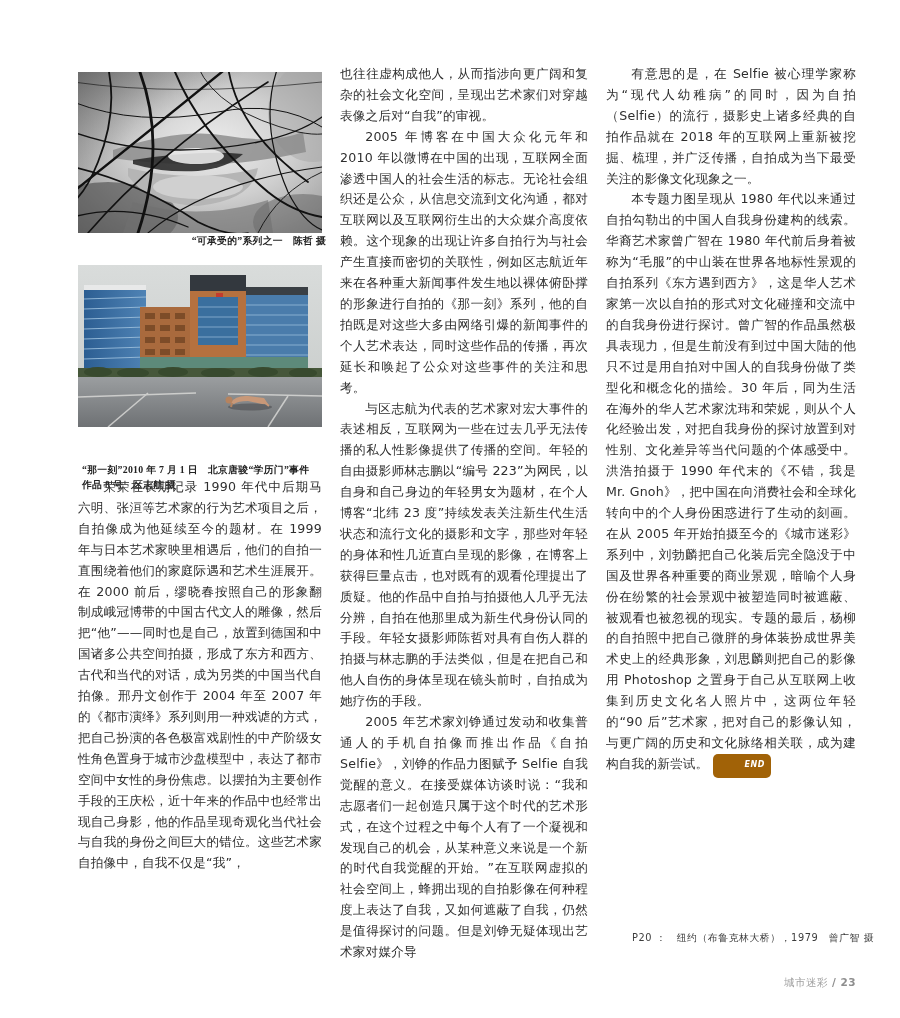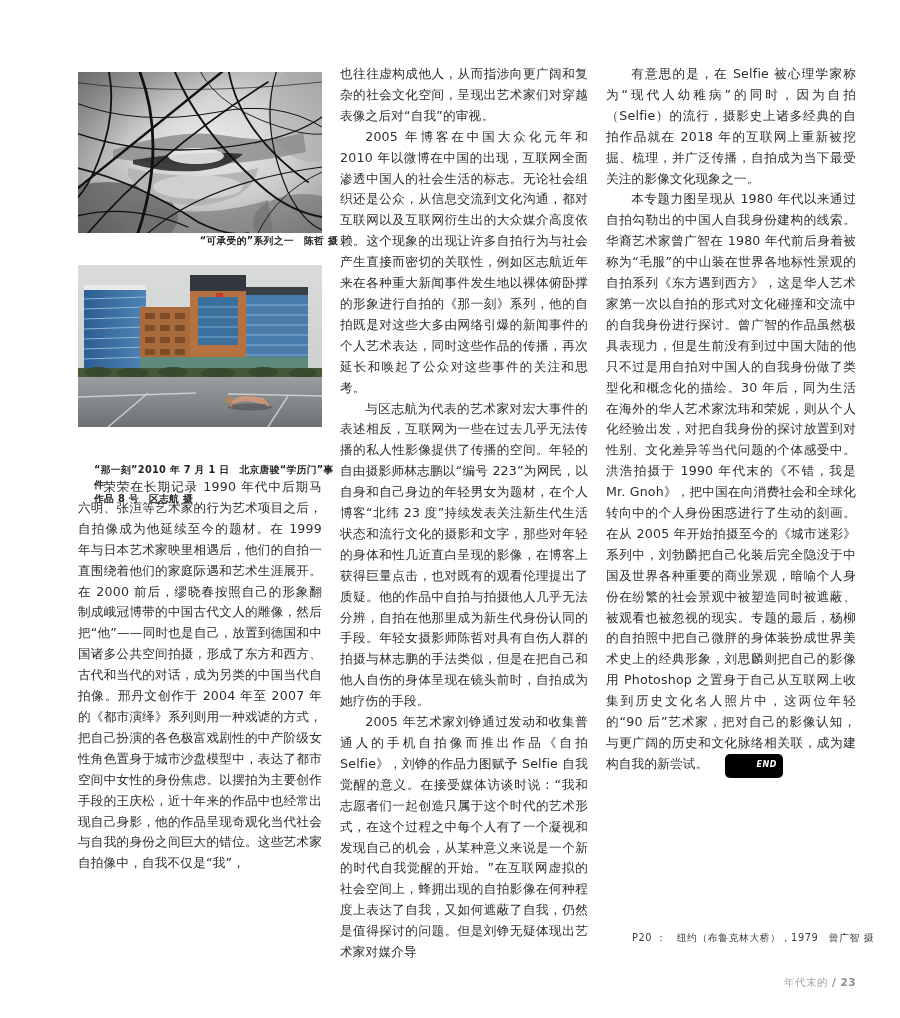--- a/index.html
+++ b/index.html
@@ -29,38 +29,38 @@
 
   .photo-frame {
     position: absolute; left: 0; width: 244px; overflow: hidden;
     background: #ddd;
   }
   #photo1 { top: 0; height: 161px; }
   #photo2 { top: 193px; height: 162px; }
   .photo-frame svg { display: block; }
 
   .caption {
-    position: absolute; left: 16px; width: 244px;
+    position: absolute; left: 4px; width: 244px;
     font-size: 9.8px; font-weight: bold; color: #222;
-    line-height: 14.5px; letter-spacing: 0.3px;
+    line-height: 14.5px; letter-spacing: 0.3px; font-family: Liberation Serif, serif;
   }
   #caption1 { top: 162px; text-align: right; }
   #caption2 { top: 359px; text-align: left; margin-top: 32px; }
 
   #left-text { position: absolute; left: 0; top: 405px; width: 244px;
     text-align: justify; }
   #left-text p { margin: 0; text-indent: 2em; }
   #left-text p.no-indent { text-indent: 0; }
 
   .end-badge {
     display: inline-block;
-    background: #000000; color: #ffffff;
+    background: #a16207; color: #ffffff;
     font-size: 8px; font-weight: bold; font-style: italic;
     padding: 1px 6px 2px 6px; border-radius: 5px;
-    margin-left: 17px; vertical-align: 1px; letter-spacing: 0.5px;
+    margin-left: 5px; vertical-align: 1px; letter-spacing: 0.5px;
   }
 
   #photo-credit {
     position: absolute; left: 632px; top: 932px;
     font-size: 9.8px; color: #3c3c3c; letter-spacing: 0.6px;
   }
   #page-footer {
     position: absolute; top: 976px; right: 44px;
     font-size: 10.5px; color: #a2a2a2; letter-spacing: 0.5px;
   }
@@ -234,15 +234,15 @@
   <p>2005 年艺术家刘铮通过发动和收集普通人的手机自拍像而推出作品《自拍 Selfie》，刘铮的作品力图赋予 Selfie 自我觉醒的意义。在接受媒体访谈时说：“我和志愿者们一起创造只属于这个时代的艺术形式，在这个过程之中每个人有了一个凝视和发现自己的机会，从某种意义来说是一个新的时代自我觉醒的开始。”在互联网虚拟的社会空间上，蜂拥出现的自拍影像在何种程度上表达了自我，又如何遮蔽了自我，仍然是值得探讨的问题。但是刘铮无疑体现出艺术家对媒介导</p>
 </div>
 
 <div class="col" id="col-right">
   <p>有意思的是，在 Selfie 被心理学家称为“现代人幼稚病”的同时，因为自拍（Selfie）的流行，摄影史上诸多经典的自拍作品就在 2018 年的互联网上重新被挖掘、梳理，并广泛传播，自拍成为当下最受关注的影像文化现象之一。</p>
   <p><span>本专题力图呈现从 1980 年代以来通过自拍勾勒出的中国人自我身份建构的线索。华裔艺术家曾广智在 1980 年代前后身着被称为“毛服”的中山装在世界各地标性景观的自拍系列《东方遇到西方》，这是华人艺术家第一次以自拍的形式对文化碰撞和交流中的自我身份进行探讨。曾广智的作品虽然极具表现力，但是生前没有到过中国大陆的他只不过是用自拍对中国人的自我身份做了类型化和概念化的描绘。30 年后，同为生活在海外的华人艺术家沈玮和荣妮，则从个人化经验出发，对把自我身份的探讨放置到对性别、文化差异等当代问题的个体感受中。洪浩拍摄于 1990 年代末的《不错，我是 Mr. Gnoh》，把中国在向消费社会和全球化转向中的个人身份困惑进行了生动的刻画。在从 2005 年开始拍摄至今的《城市迷彩》系列中，刘勃麟把自己化装后完全隐没于中国及世界各种重要的商业景观，暗喻个人身份在纷繁的社会景观中被塑造同时被遮蔽、被观看也被忽视的现实。专题的最后，杨柳的自拍照中把自己微胖的身体装扮成世界美术史上的经典形象，刘思麟则把自己的影像用 Photoshop 之置身于自己从互联网上收集到历史文化名人照片中，这两位年轻的“90 后”艺术家，把对自己的影像认知，与更广阔的历史和文化脉络相关联，成为建构自我的新尝试。</span><span class="end-badge">END</span></p>
 </div>
 
 <div id="photo-credit">P20 ：　纽约（布鲁克林大桥），1979　曾广智 摄</div>
 <div id="page-footer">
-  <span>年代末的</span>
+  <span>城市迷彩</span>
   <span class="pagenum">/ 23</span>
 </div>
 
 </body></html>

